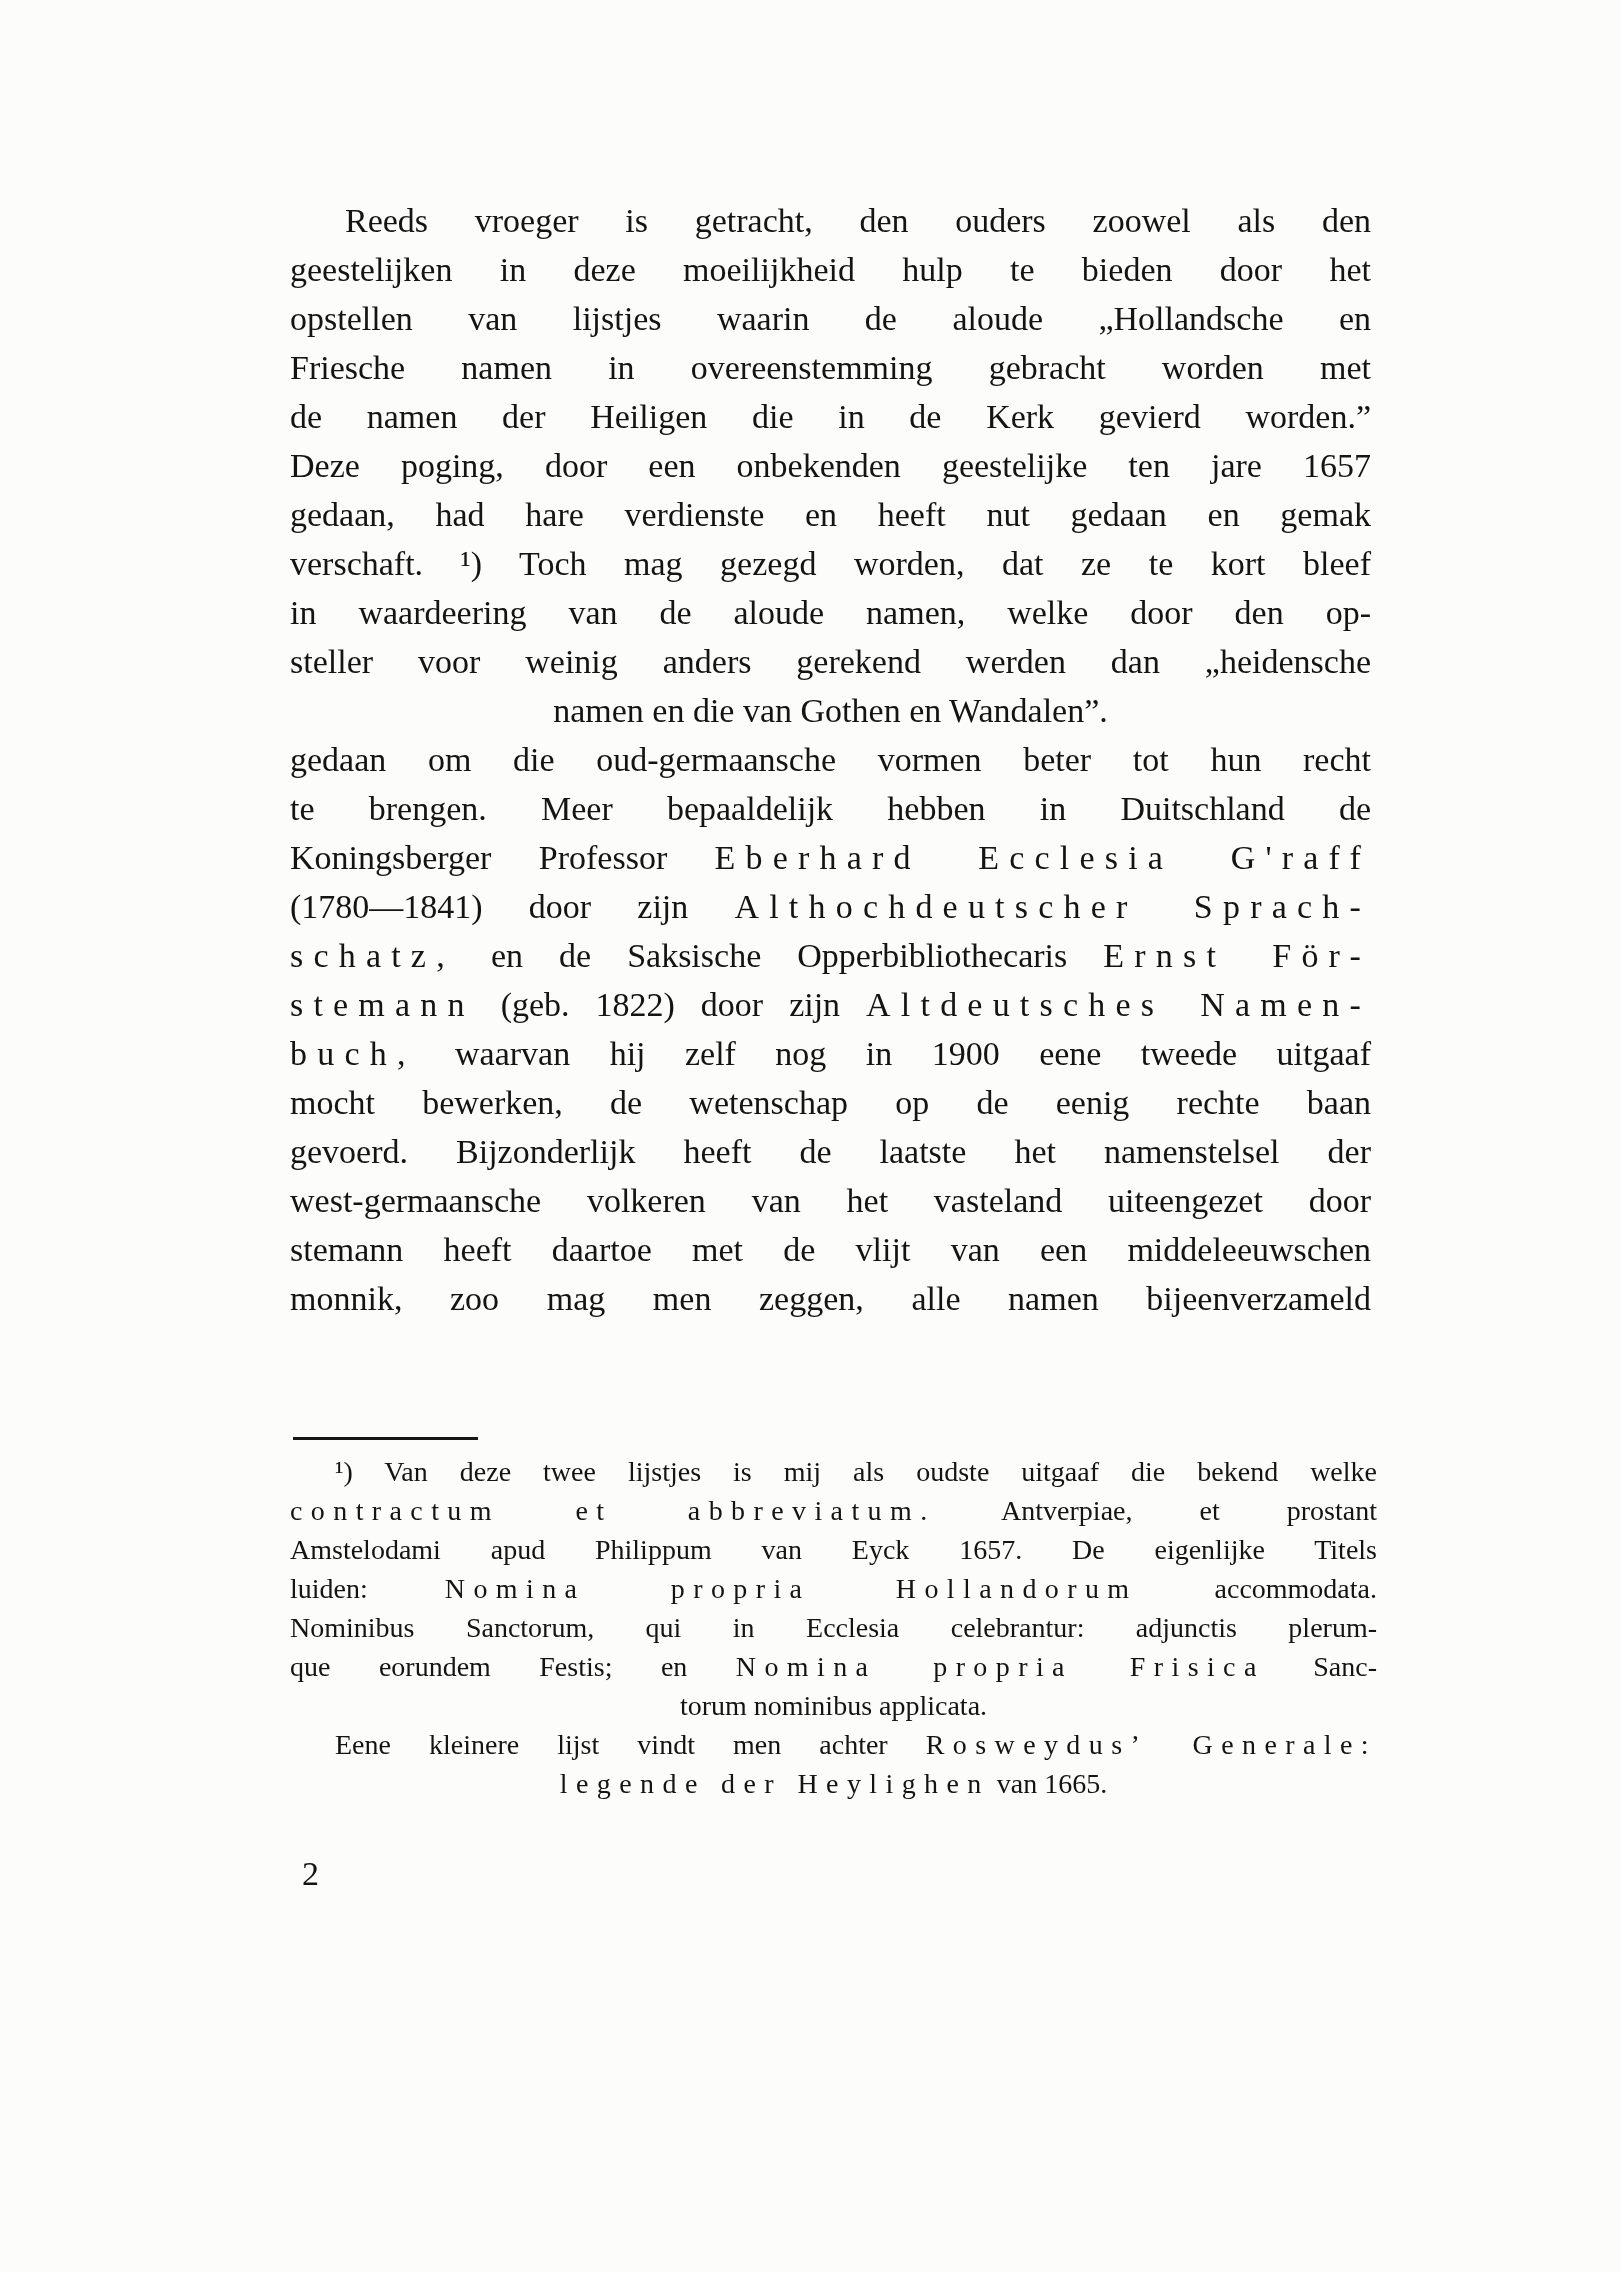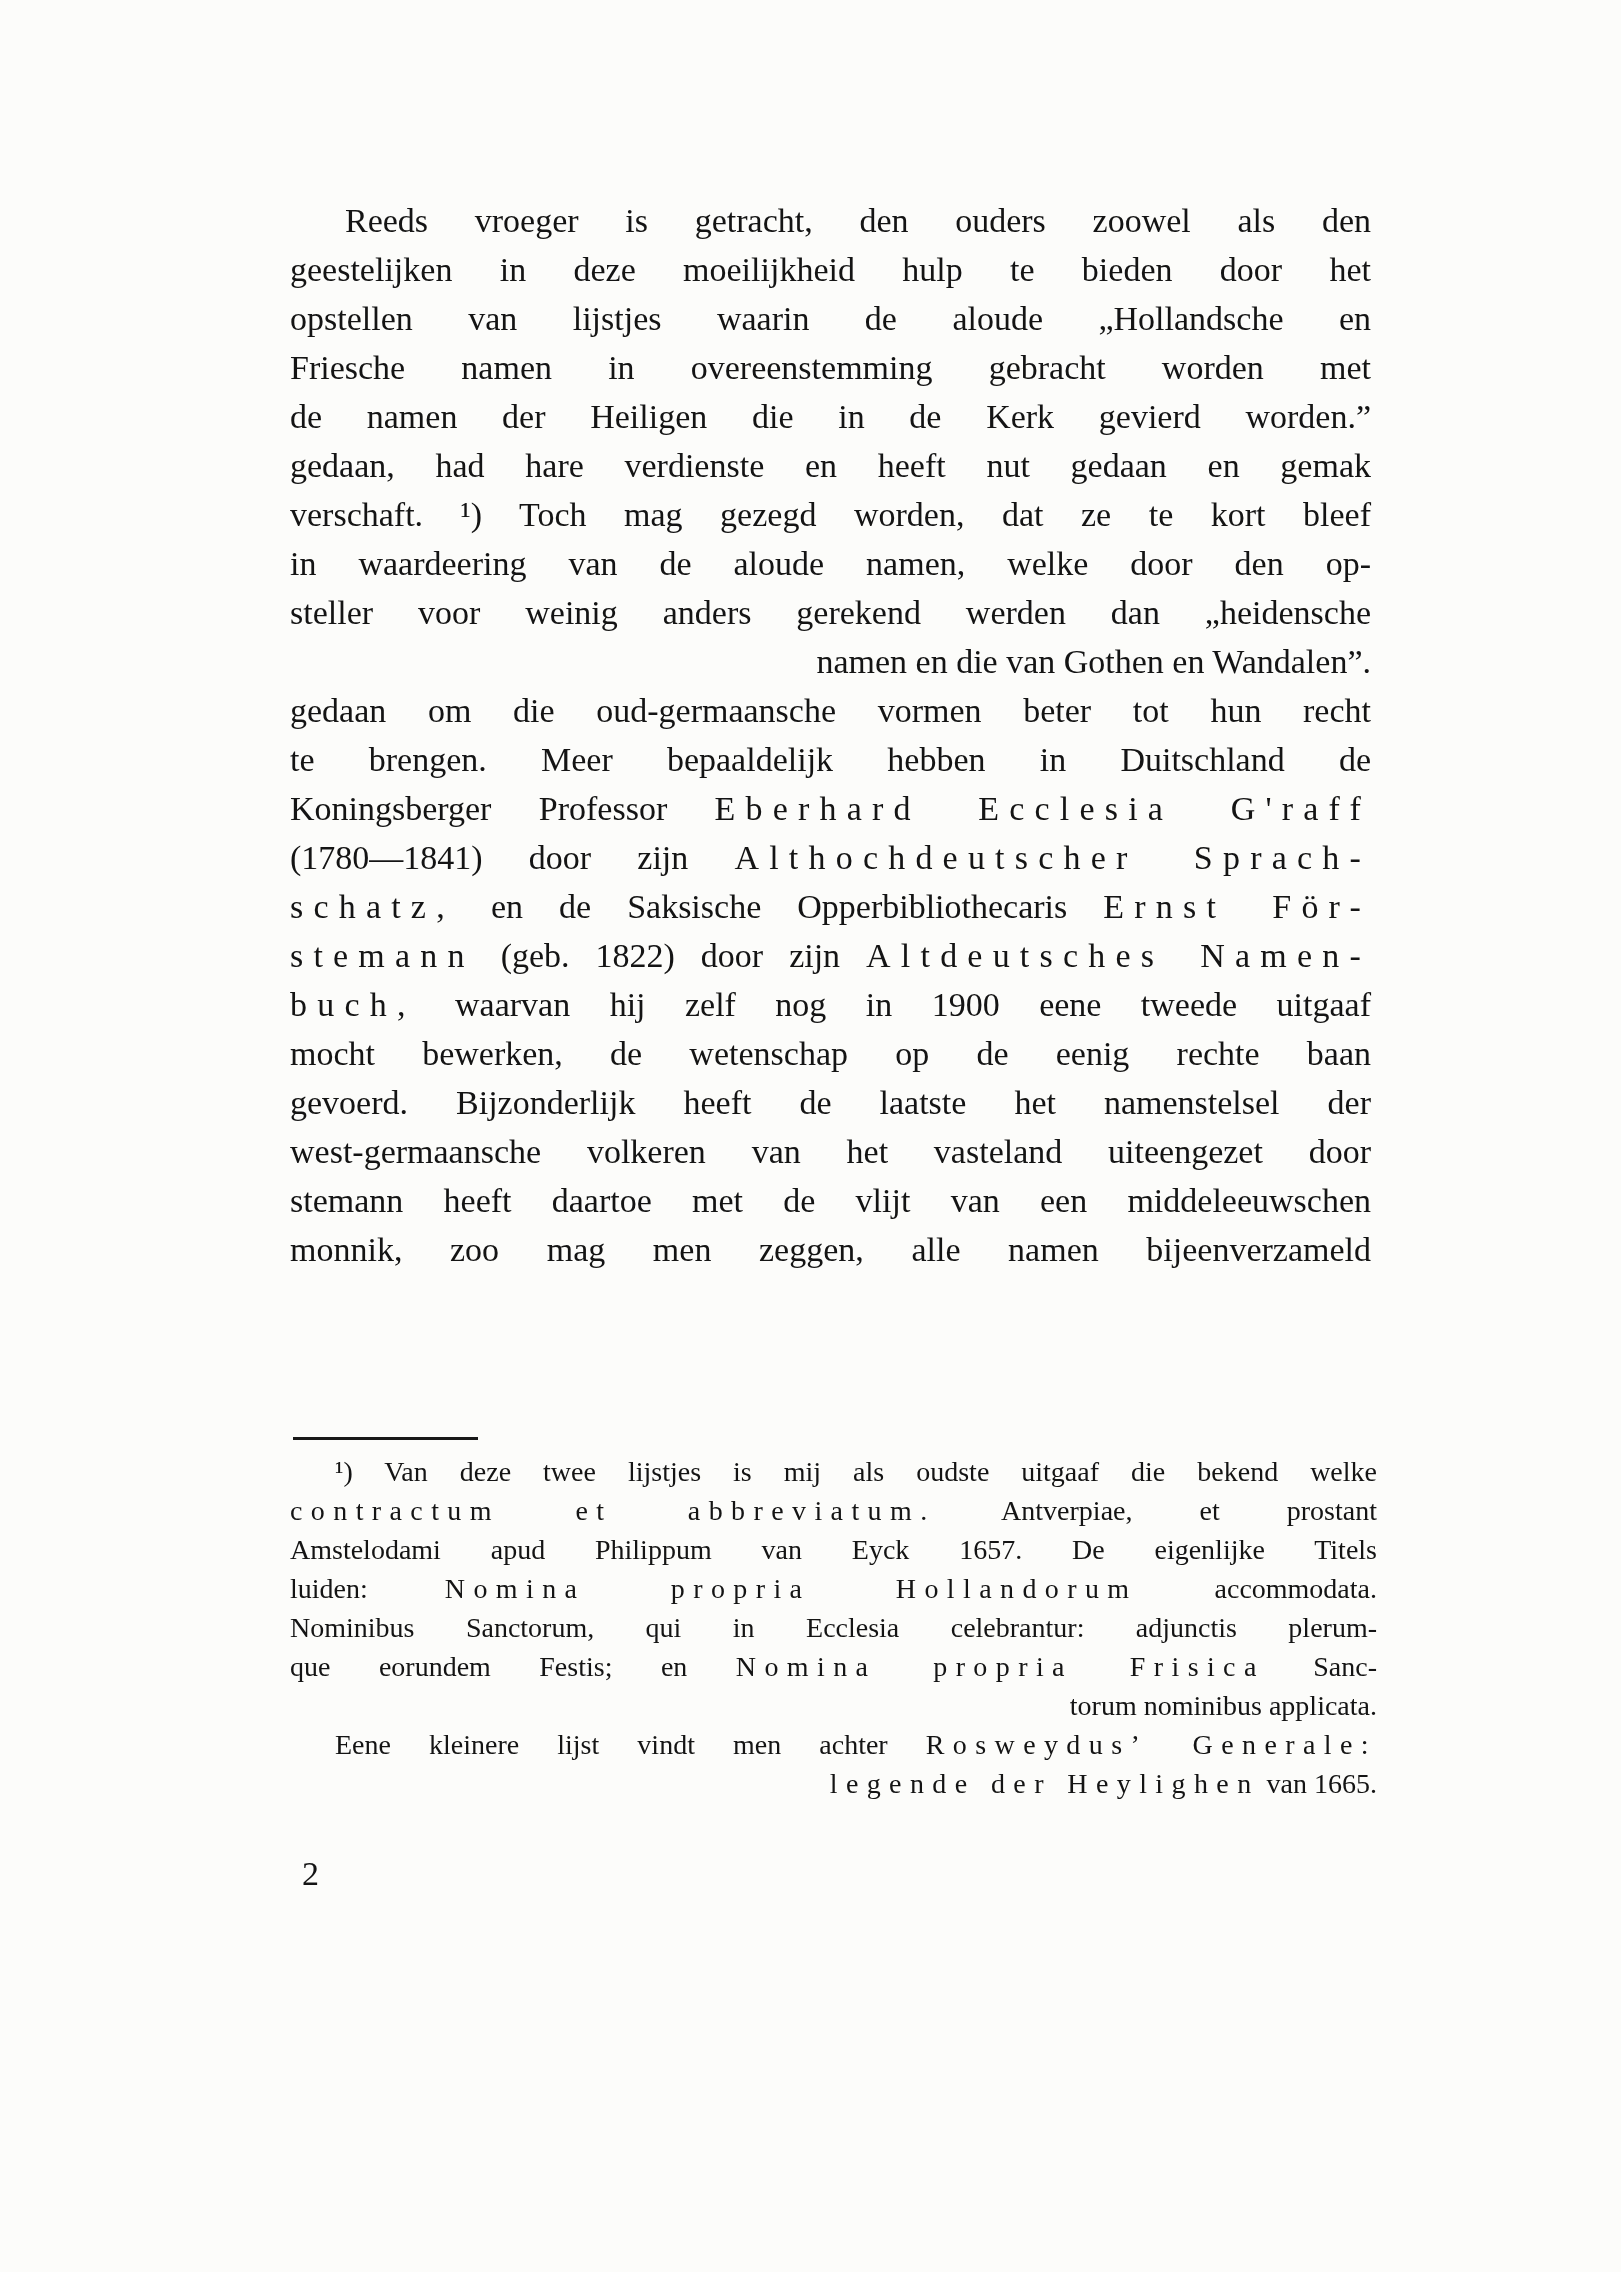--- a/index.html
+++ b/index.html
@@ -12,21 +12,21 @@
     overflow:hidden;
   }
   .body-text{
     position:absolute;left:290px;top:196px;width:1081px;
     font-size:34px;line-height:49px;
   }
   .footnote{
     position:absolute;left:290px;top:1452px;width:1087px;
     font-size:28px;line-height:39px;
   }
-  .line{text-align:right;}
+  .line{text-align:center;}
   .line.j{text-align:justify;text-align-last:justify;}
   .sperr{letter-spacing:0.30em;}
   .footnote-rule{
     position:absolute;left:293px;top:1437px;width:185px;height:3px;
     background:#181818;
   }
   .page-number{
     position:absolute;left:302px;top:1855px;
     font-size:34px;line-height:37px;
   }
@@ -34,20 +34,21 @@
 </head>
 <body>
 
 <div class="page">
   <div class="body-text">
       <div class="line j" style="padding-left: 55px;"><span>Reeds vroeger is getracht, den ouders zoowel als den</span></div>
       <div class="line j"><span>geestelijken in deze moeilijkheid hulp te bieden door het</span></div>
       <div class="line j"><span>opstellen van lijstjes waarin de aloude „Hollandsche en</span></div>
       <div class="line j"><span>Friesche namen in overeenstemming gebracht worden met</span></div>
       <div class="line j"><span>de namen der Heiligen die in de Kerk gevierd worden.”</span></div>
+      <div class="line j"><span>Deze poging, door een onbekenden geestelijke ten jare 1657</span></div>
       <div class="line j"><span>gedaan, had hare verdienste en heeft nut gedaan en gemak</span></div>
       <div class="line j"><span>verschaft. ¹) Toch mag gezegd worden, dat ze te kort bleef</span></div>
       <div class="line j"><span>in waardeering van de aloude namen, welke door den op-</span></div>
       <div class="line j"><span>steller voor weinig anders gerekend werden dan „heidensche</span></div>
       <div class="line"><span>namen en die van Gothen en Wandalen”.</span></div>
       <div class="line j"><span>gedaan om die oud-germaansche vormen beter tot hun recht</span></div>
       <div class="line j"><span>te brengen. Meer bepaaldelijk hebben in Duitschland de</span></div>
       <div class="line j"><span>Koningsberger Professor </span><span class="sperr">Eberhard Ecclesia G'raff</span></div>
       <div class="line j"><span>(1780—1841) door zijn </span><span class="sperr">Althochdeutscher Sprach-</span></div>
       <div class="line j"><span class="sperr">schatz,</span><span> en de Saksische Opperbibliothecaris </span><span class="sperr">Ernst För-</span></div>

